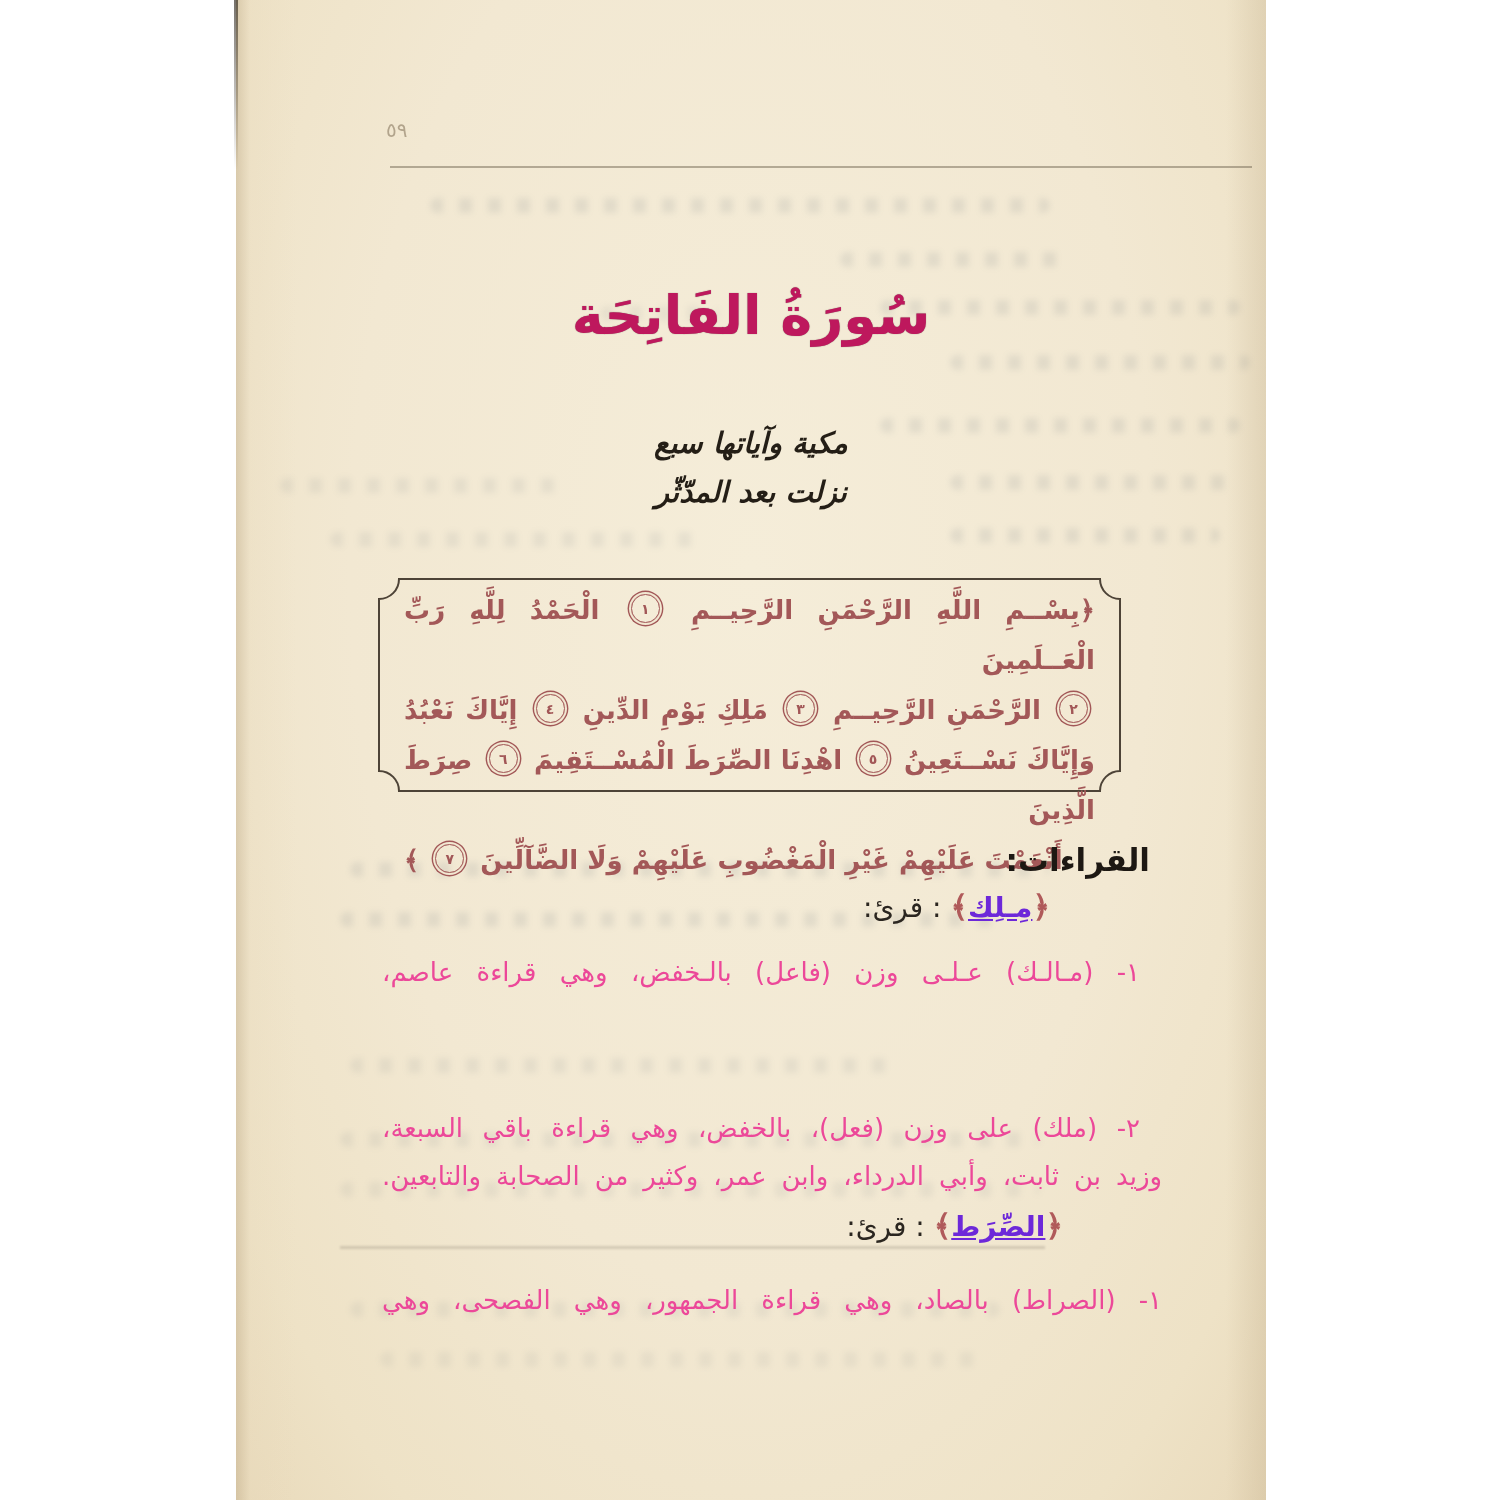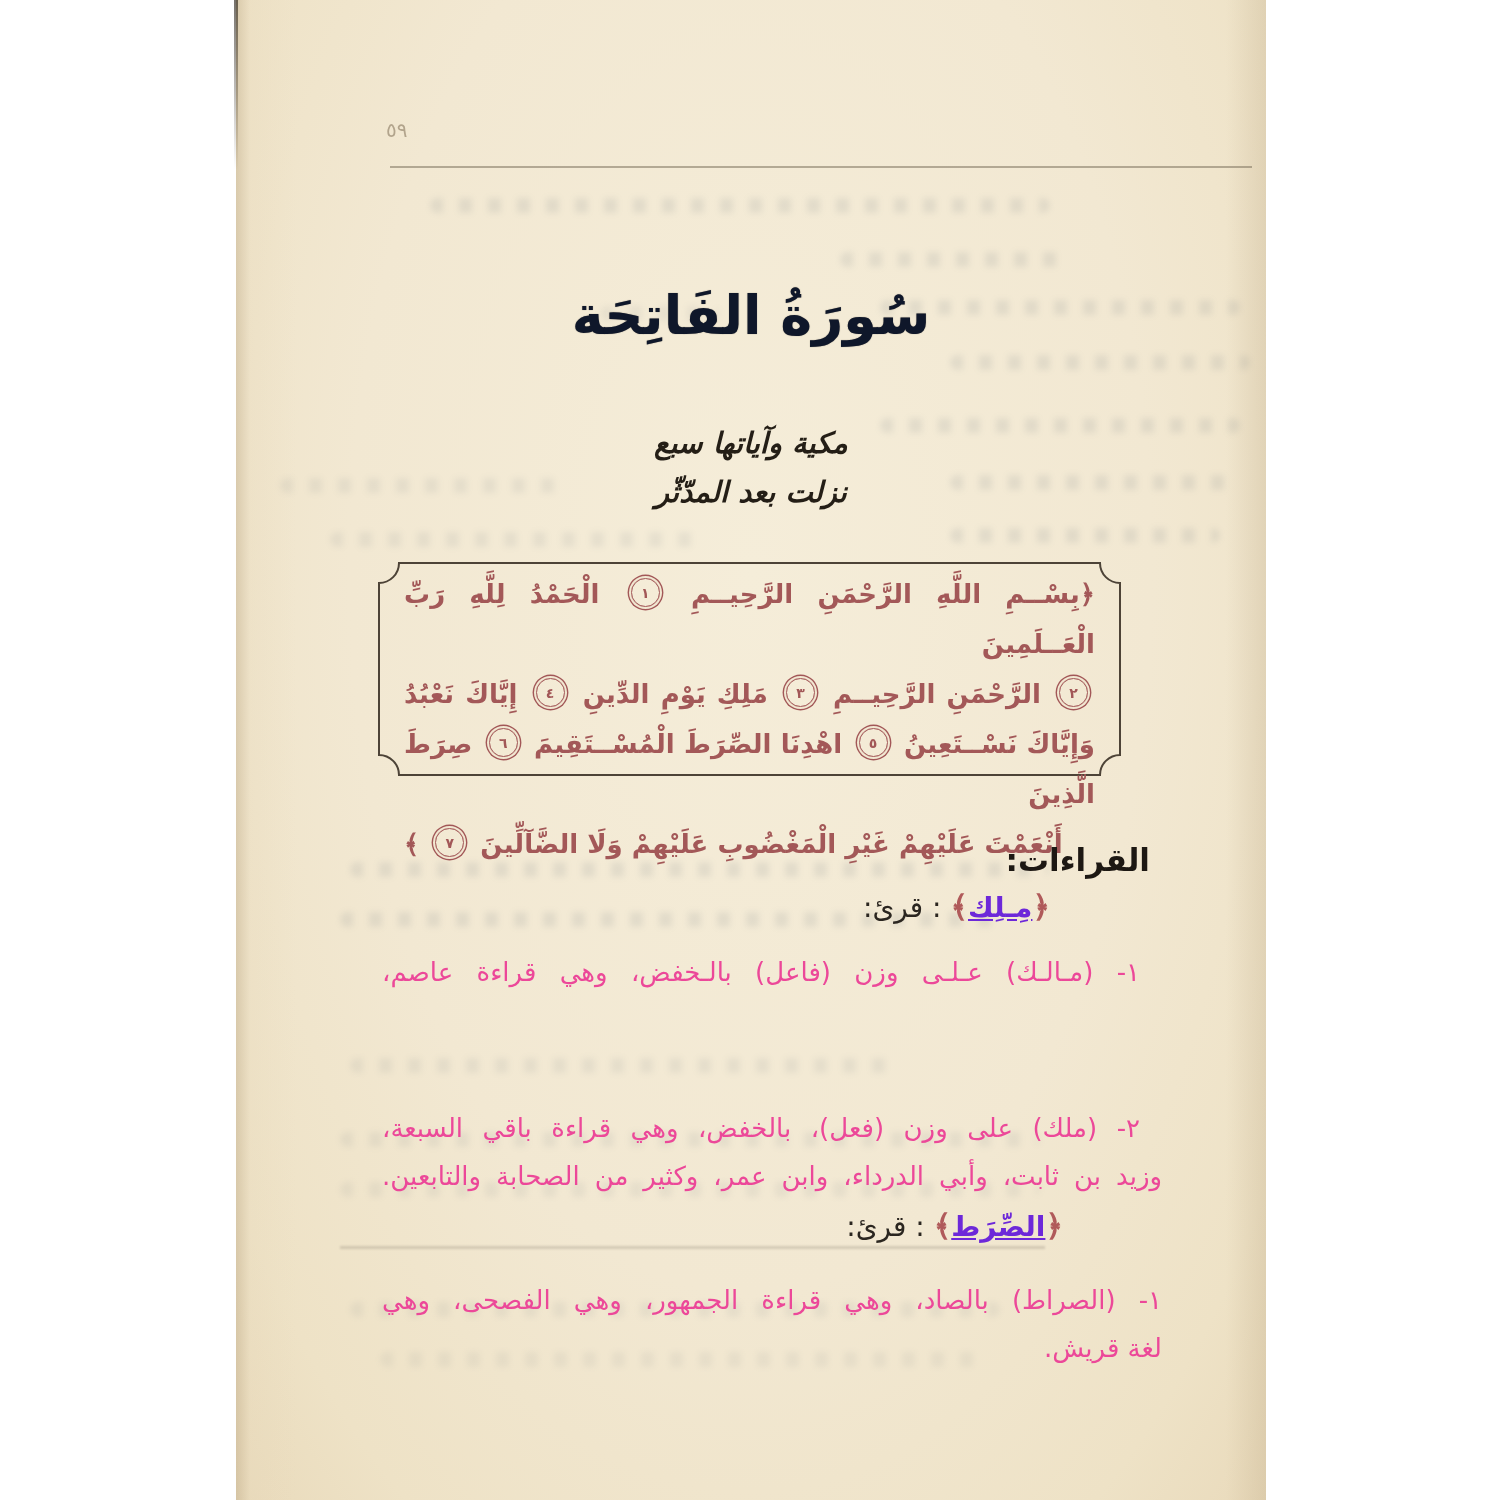--- a/index.html
+++ b/index.html
@@ -34,29 +34,29 @@
   
   .pagenum{
     position:absolute;left:386px;top:118px;font-size:20px;color:#a3947c;opacity:.8;
   }
   .rule{
     position:absolute;left:390px;top:166px;width:862px;height:2px;
     background:rgba(125,114,94,.55);filter:blur(.4px);
   }
   .surah-title{
     position:absolute;left:236px;top:284px;width:1030px;text-align:center;
-    direction:rtl;font-size:54px;font-weight:700;color:#0f172a;
+    direction:rtl;font-size:54px;font-weight:700;color:#be185d;
     letter-spacing:1px;text-shadow:0 0 1px rgba(32,26,18,.55);
   }
   .subtitle{
     position:absolute;left:236px;width:1030px;text-align:center;direction:rtl;
     font-size:29px;font-weight:700;color:#241e16;font-style:italic;
   }
   
-  .qframe{position:absolute;left:378px;top:562px;width:743px;height:161px;}
+  .qframe{position:absolute;left:378px;top:578px;width:743px;height:161px;}
   .qframe svg{position:absolute;left:0;top:0;}
   .aya-wrap{
     position:absolute;left:0;top:0;right:0;bottom:0;
     padding:7px 26px 0 26px;direction:rtl;color:#a35858;
     font-size:26px;line-height:50px;font-weight:700;
   }
   .aya-line{white-space:normal;}
   .aya-line.j{text-align:justify;text-align-last:justify;}
   .aya-line.start{text-align:left;}
   .qtext{color:#a35858;}
@@ -145,14 +145,13 @@
     <div class="bline ji">٢- (ملك) على وزن (فعل)، بالخفض، وهي قراءة باقي السبعة،</div>
     <div class="bline j">وزيد بن ثابت، وأبي الدرداء، وابن عمر، وكثير من الصحابة والتابعين.</div>
   </div>
 
 <div class="term-line" style="right:437px;top:1208px">
   <span class="tbr">﴿</span><span class="tword">الصِّرَط</span><span class="tbr">﴾</span><span class="tsuf"> : قرئ:</span>
 </div>
 
 <div class="para" style="top:1276px">
     <div class="bline j">١- (الصراط) بالصاد، وهي قراءة الجمهور، وهي الفصحى، وهي</div>
-    <div class="bline start">لغة قريش.</div>
   </div>
 
 </body></html>

